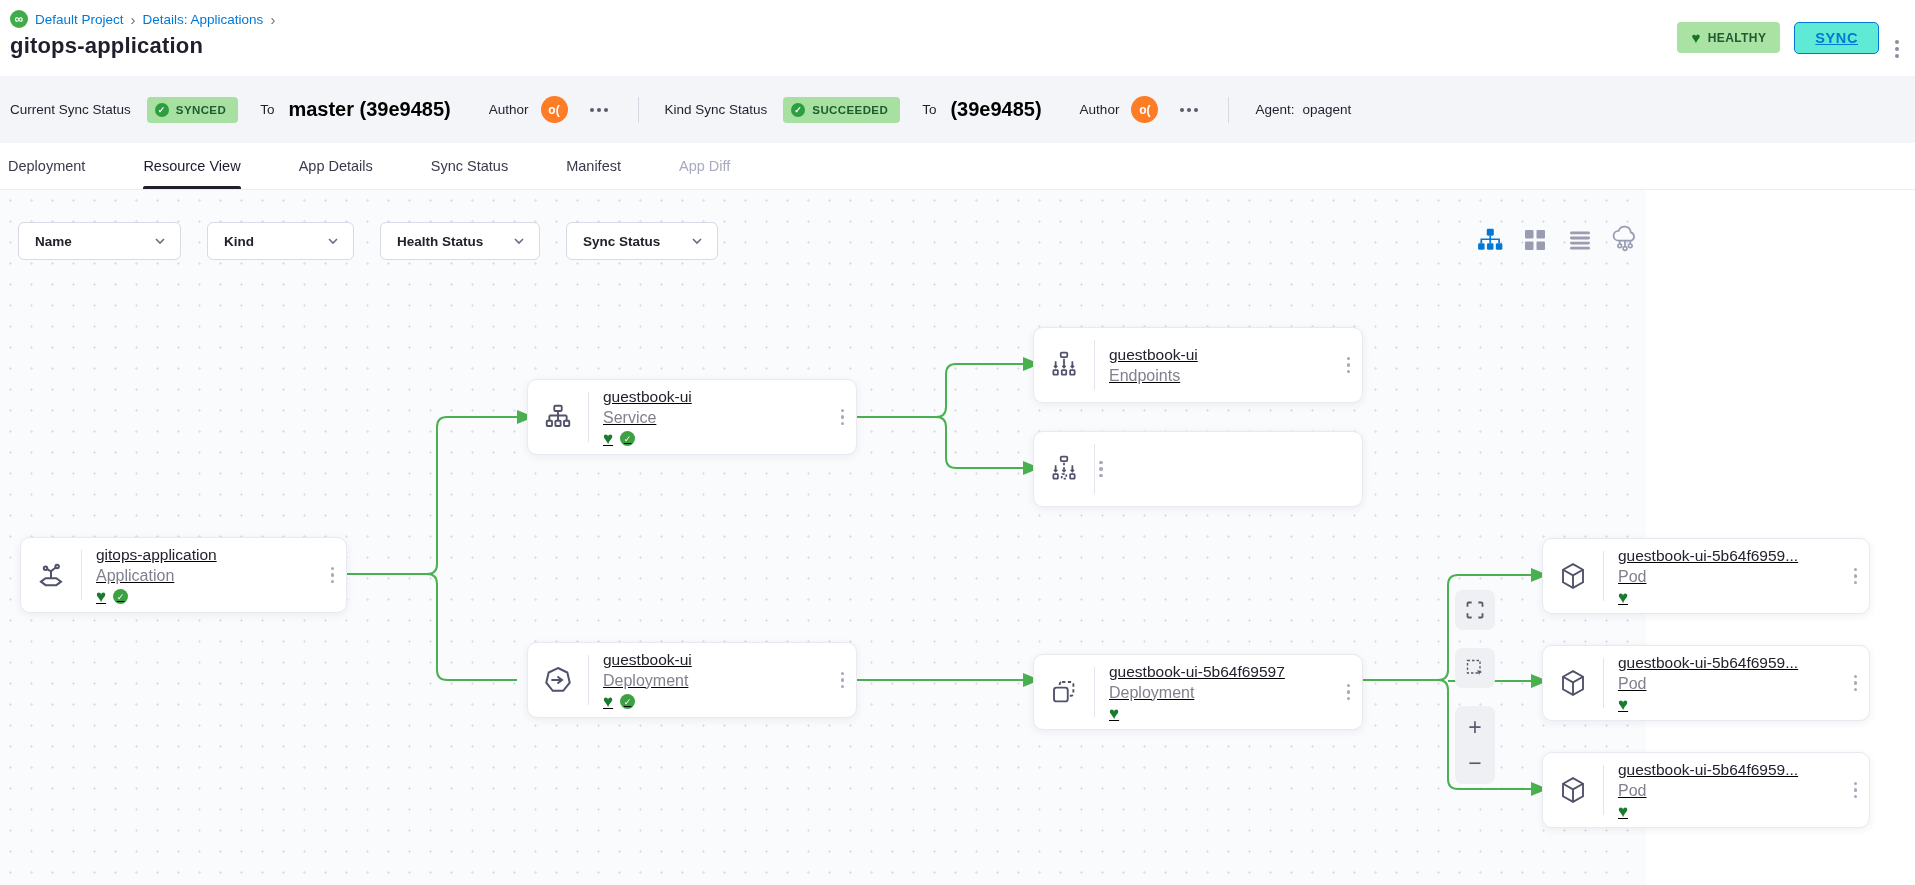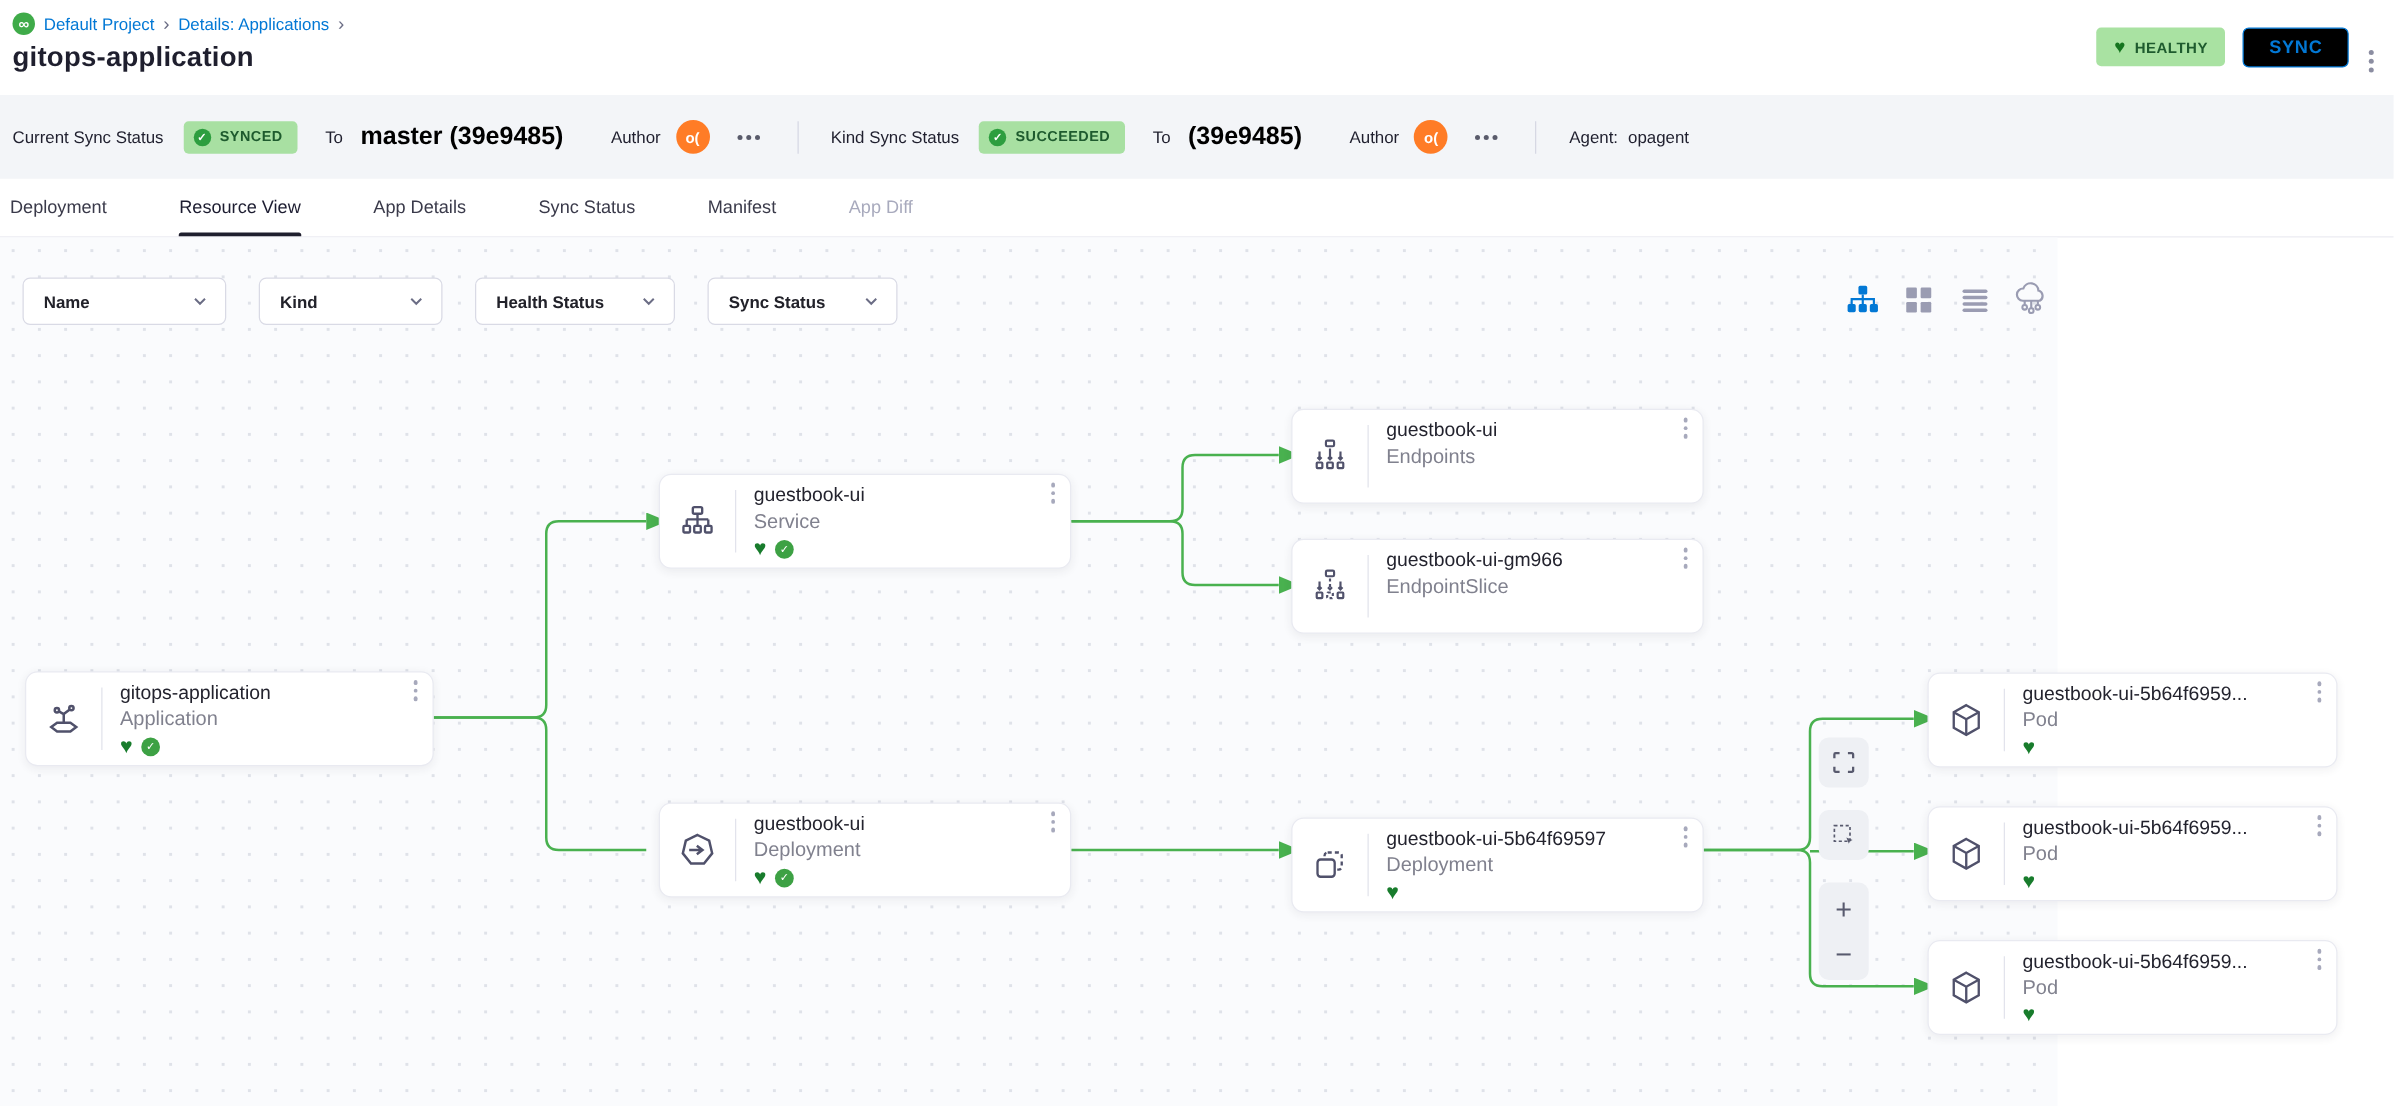--- a/index.html
+++ b/index.html
@@ -9,21 +9,21 @@
   
   .header { height:76px; padding:10px 14px 0 10px; display:flex; justify-content:space-between; }
   .crumb-row { display:flex; align-items:center; gap:7px; font-size:13.5px; }
   .logo { width:18px; height:18px; border-radius:50%; background:#3fab49; color:#fff; display:flex; align-items:center; justify-content:center; font-size:12px; font-weight:700; }
   .crumb-link { color:#0278d5; cursor:pointer; }
   .crumb-sep { color:#6b6d85; font-size:15px; }
   .page-title { font-size:22px; font-weight:700; color:#1f1f2e; margin-top:5px; letter-spacing:.2px; }
   .header-right { display:flex; align-items:flex-start; gap:14px; padding-top:12px; }
   .health-badge { display:flex; align-items:center; gap:7px; background:#a9e2a2; color:#1e5b2e; font-size:12px; font-weight:700; letter-spacing:.4px; padding:8px 14px; border-radius:4px; }
   .health-badge .heart { color:#15751f; font-size:15px; line-height:1; }
-  .sync-btn { background:#000000; border:1.5px solid #0278d5; color:#0278d5; font-weight:700; font-size:14.5px; letter-spacing:.6px; padding:7px 20px; border-radius:5px; cursor:pointer; font-family:inherit; }
+  .sync-btn { background:#5eead4; border:1.5px solid #0278d5; color:#0278d5; font-weight:700; font-size:14.5px; letter-spacing:.6px; padding:7px 20px; border-radius:5px; cursor:pointer; font-family:inherit;text-decoration:underline; }
   .kebab { display:flex; flex-direction:column; gap:3px; padding:6px 2px; cursor:pointer; align-self:center; }
   .kebab i { width:4px; height:4px; border-radius:50%; background:#8b8da1; }
 
   
   .status-bar { height:67px; background:#f3f5f8; display:flex; align-items:center; padding:0 10px; font-size:13.5px; color:#1f1f2e; }
   .sb-group { display:flex; align-items:center; }
   .sb-label { margin-right:16px; }
   .pill { display:inline-flex; align-items:center; gap:7px; background:#a8e0a2; color:#1e5b2e; font-size:11.5px; font-weight:700; letter-spacing:.4px; padding:6px 12px 6px 8px; border-radius:4px; }
   .pill .chk { width:14px; height:14px; border-radius:50%; background:#2d9e3f; color:#fff; font-size:9px; display:flex; align-items:center; justify-content:center; }
   .to-label { margin:0 14px 0 22px; }
@@ -49,21 +49,21 @@
     background-size:21px 21px; }
   .edges { position:absolute; left:0; top:0; pointer-events:none; }
 
   
   .filter-bar { position:absolute; left:18px; top:32px; display:flex; gap:26px; }
   .dropdown { height:38px; background:#fff; border:1px solid #d9dae5; border-radius:6px; display:flex; align-items:center; justify-content:space-between; padding:0 14px 0 16px; font-size:13.5px; font-weight:600; color:#22222a; cursor:pointer; }
   .view-toggles { position:absolute; right:0; top:36px; display:flex; gap:17px; width:170px; }
   .vt { width:28px; height:28px; display:flex; align-items:center; justify-content:center; cursor:pointer; flex:0 0 auto; }
 
   
-  .node { position:absolute; height:76px; background:#fff; border:1px solid #e9eaf1; border-radius:10px; box-shadow:0 2px 8px rgba(40,41,61,.07); display:flex; cursor:pointer; }
+  .node { position:absolute; height:76px; background:#fff; border:1px solid #e9eaf1; border-radius:10px; box-shadow:0 2px 8px rgba(40,41,61,.07); display:flex; align-items:center; cursor:pointer;text-decoration:underline; }
   .node-icon { width:60px; display:flex; align-items:center; justify-content:center; flex:0 0 auto; }
   .node-sep { width:1px; align-self:stretch; margin:12px 0; background:#e2e3ec; }
   .node-body { padding:8px 14px; flex:1; overflow:hidden; }
   .node-title { font-size:15.5px; font-weight:500; color:#23232e; white-space:nowrap; }
   .node-kind { font-size:16px; color:#80818e; margin-top:3px; }
   .node-badges { display:flex; align-items:center; gap:7px; margin-top:4px; height:16px; }
   .node-badges .heart { color:#187c2c; font-size:17px; line-height:14px; }
   .node-badges .chk { width:15px; height:15px; border-radius:50%; background:#3da144; color:#fff; font-size:9px; display:flex; align-items:center; justify-content:center; }
   .node-menu { display:flex; flex-direction:column; gap:3px; padding:6px 12px 6px 4px; cursor:pointer; }
   .node-menu i { width:3.5px; height:3.5px; border-radius:50%; background:#a7a9bc; }
@@ -322,24 +322,20 @@
           <rect x="9.4" y="2" width="5.2" height="3.6" rx="0.8"></rect>
           <path d="M5.3 9v5M4 12.6 5.3 14l1.3-1.4"></path>
             <path d="M12 7v7" stroke-dasharray="2 1.6"></path>
             <path d="M10.7 12.6 12 14l1.3-1.4M18.7 9v5M17.4 12.6 18.7 14l1.3-1.4"></path>
           <rect x="3.5" y="16" width="3.6" height="3.6" rx="0.5"></rect>
             <rect x="10.2" y="16" width="3.6" height="3.6" rx="0.5" stroke-dasharray="1.8 1.4"></rect>
             <rect x="16.9" y="16" width="3.6" height="3.6" rx="0.5"></rect>
         </svg>
       </div>
       <div class="node-sep"></div>
-      <div class="node-body">
-        <div class="node-title">guestbook-ui-gm966</div>
-        <div class="node-kind">EndpointSlice</div>
-      </div>
       <div class="node-menu">
           <i></i>
           <i></i>
           <i></i>
         </div>
     </div>
 
     <div class="node" style="left:527px;top:452px;width:330px">
       <div class="node-icon">
         <svg class="icon" width="32" height="32" viewBox="0 0 24 24" stroke="#50516b" stroke-width="1.5" fill="none">

